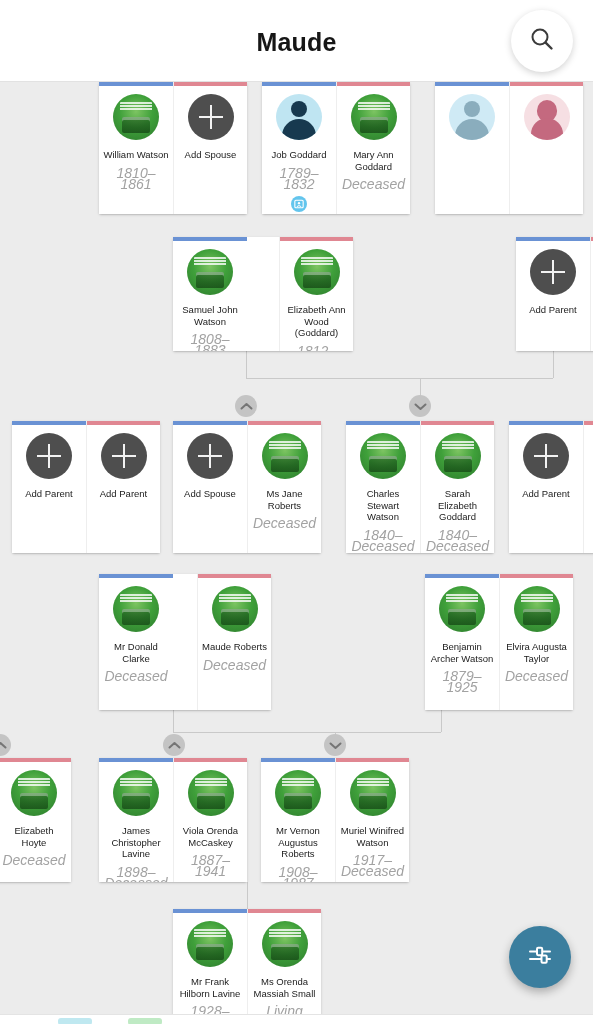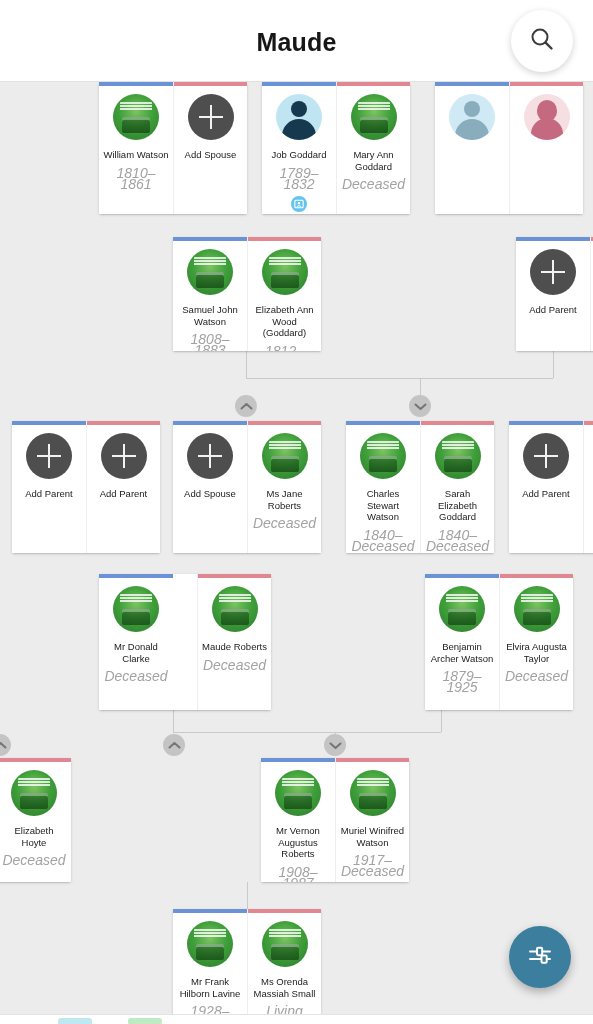--- a/index.html
+++ b/index.html
@@ -277,21 +277,21 @@
         </div>
       </div>
       <div class="card">
         <div class="topbar female"></div>
         <div class="card-inner">
           <div class="avatar silho-f"></div>
         </div>
       </div>
     </div>
 
-    <div class="group" id="g-samuel" style="left:173px; top:155px; height:114px;">
+    <div class="group" id="g-samuel" style="left:173px; top:155px; height:114px;gap:32px;">
       <div class="card">
         <div class="topbar male"></div>
         <div class="card-inner">
           <div class="avatar logo"></div>
           <div class="pname">Samuel John Watson</div>
           <div class="pdates">1808–1883</div>
         </div>
       </div>
       <div class="card">
         <div class="topbar female"></div>
@@ -467,20 +467,38 @@
       <div class="card">
         <div class="topbar female"></div>
         <div class="card-inner">
           <div class="avatar logo"></div>
           <div class="pname">Elizabeth Hoyte</div>
           <div class="pdates">Deceased</div>
         </div>
       </div>
     </div>
 
+    <div class="group" id="g-james" style="left:99px; top:676px; height:124px;">
+      <div class="card">
+        <div class="topbar male"></div>
+        <div class="card-inner">
+          <div class="avatar logo"></div>
+          <div class="pname">James Christopher Lavine</div>
+          <div class="pdates">1898–Deceased</div>
+        </div>
+      </div>
+      <div class="card">
+        <div class="topbar female"></div>
+        <div class="card-inner">
+          <div class="avatar logo"></div>
+          <div class="pname">Viola Orenda McCaskey</div>
+          <div class="pdates">1887–1941</div>
+        </div>
+      </div>
+    </div>
 
     <div class="group" id="g-vernon" style="left:261px; top:676px; height:124px;">
       <div class="card">
         <div class="topbar male"></div>
         <div class="card-inner">
           <div class="avatar logo"></div>
           <div class="pname">Mr Vernon Augustus Roberts</div>
           <div class="pdates">1908–1987</div>
         </div>
       </div>

